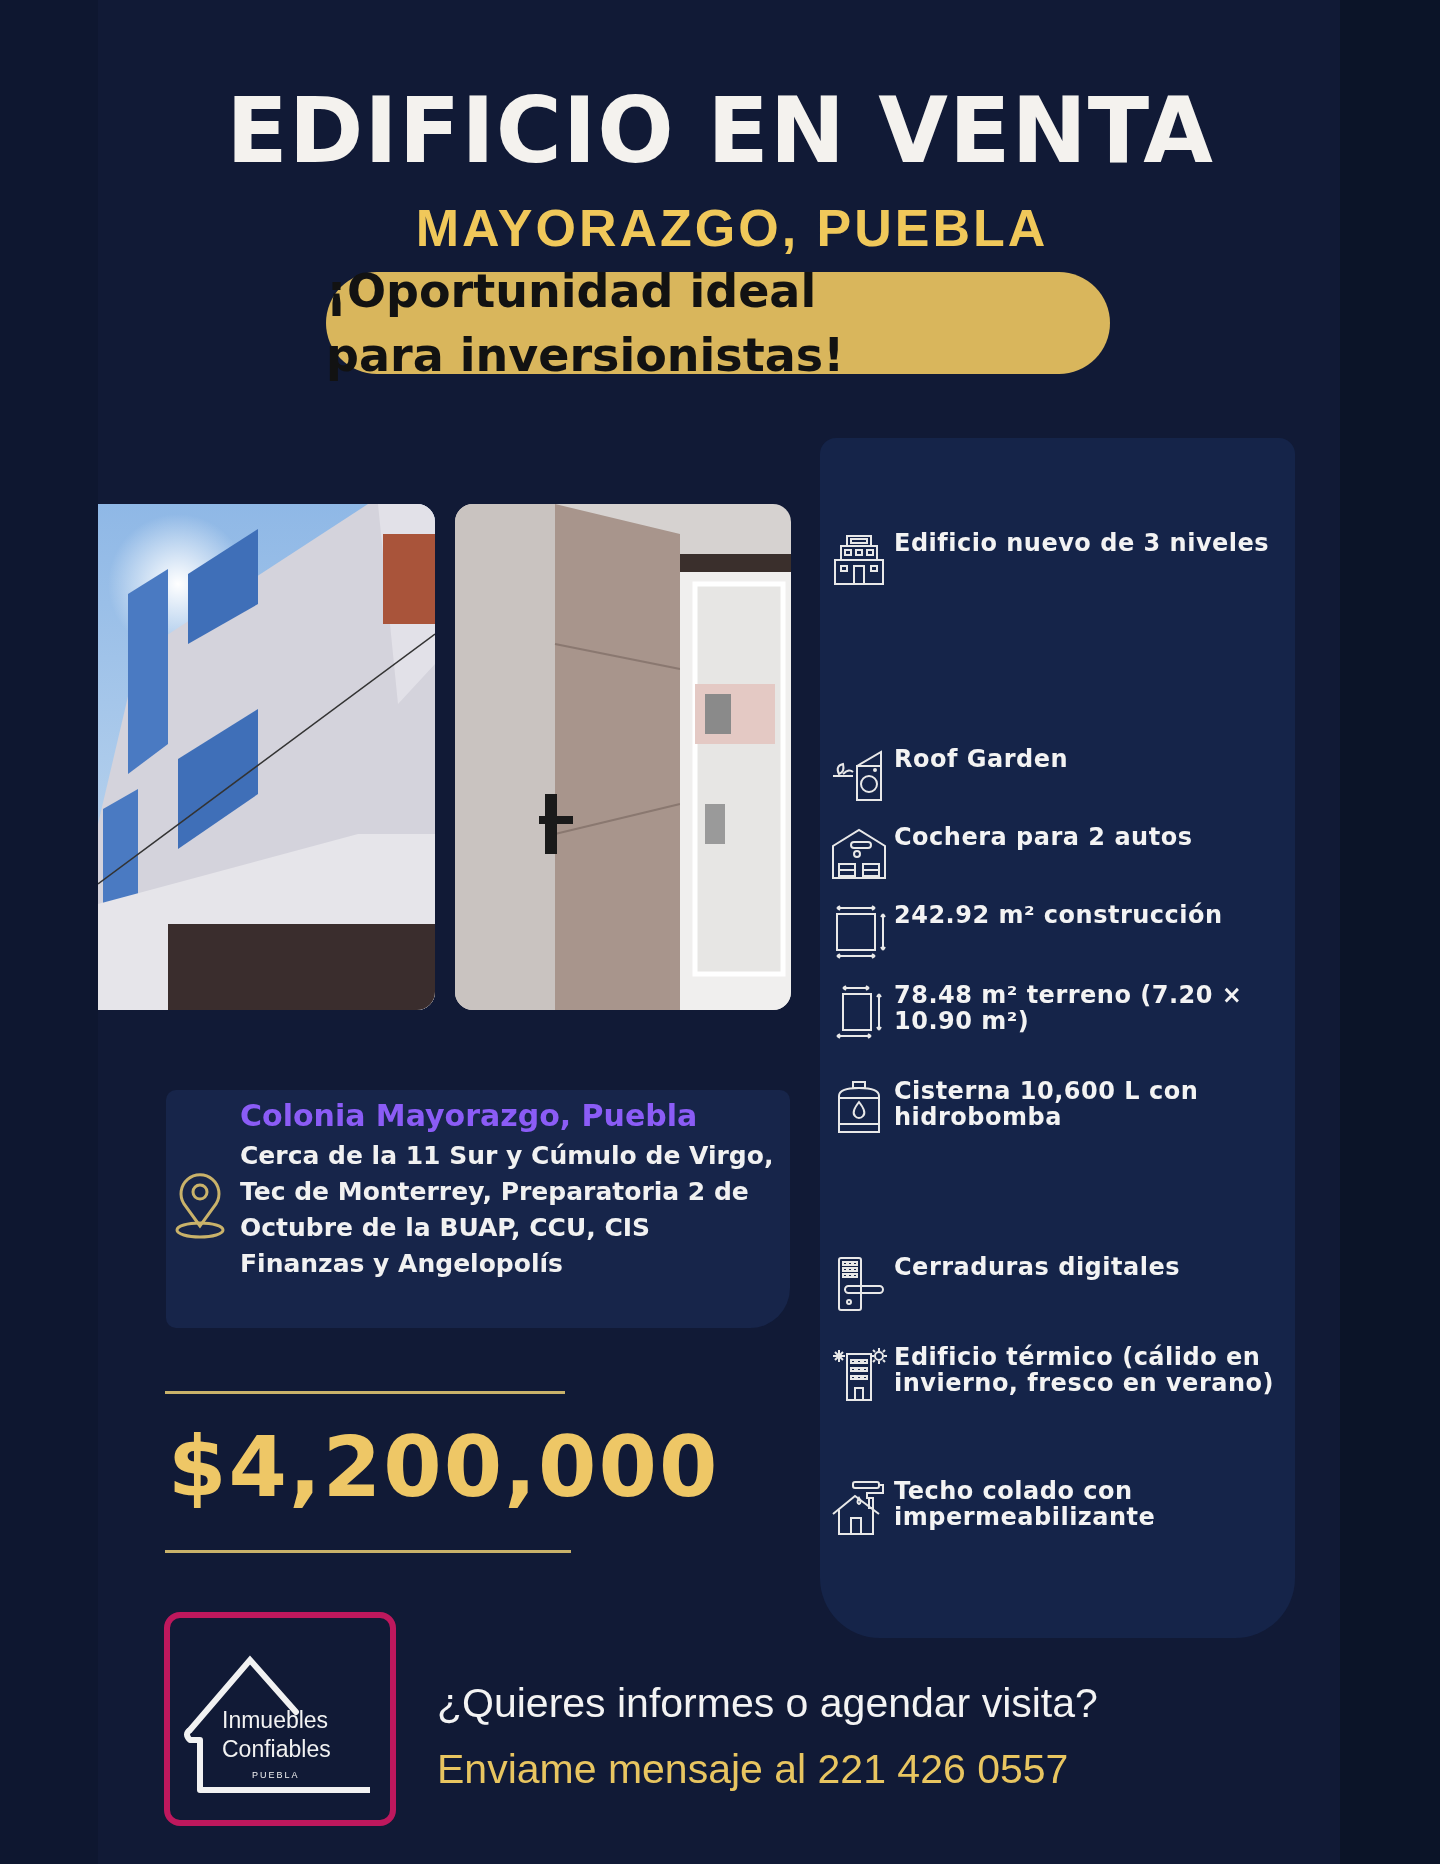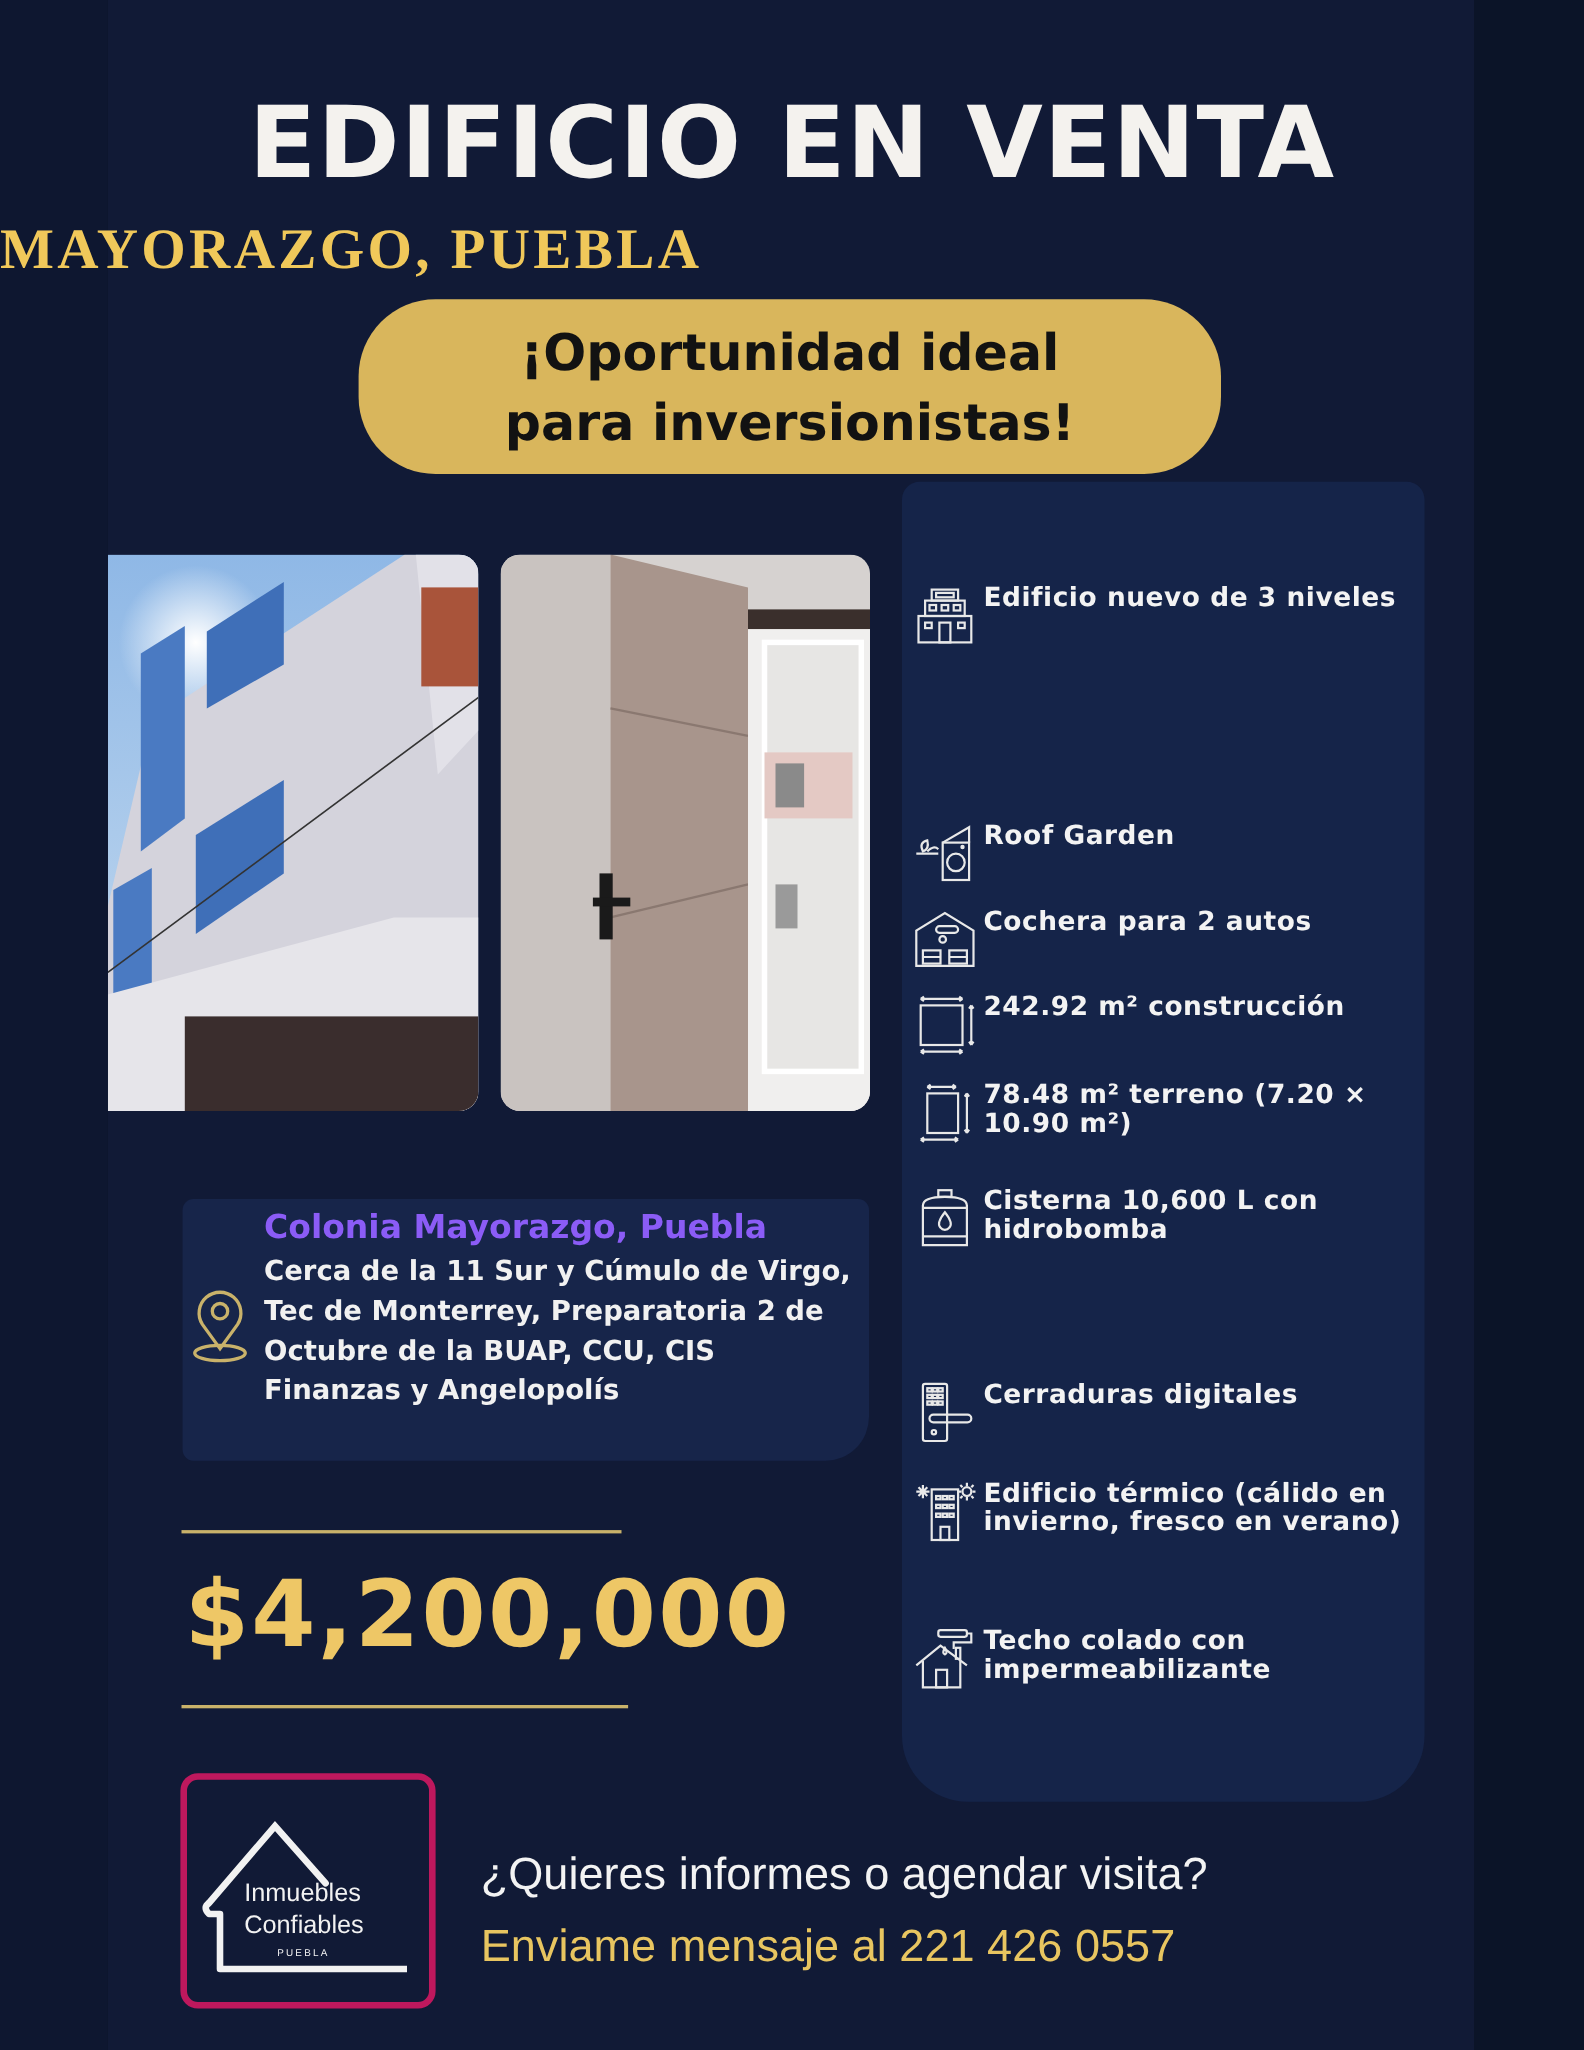--- a/index.html
+++ b/index.html
@@ -13,28 +13,28 @@
   .left-strip { position: absolute; left: 0; top: 0; width: 98px; height: 1864px; background: #0e1730; }
   .right-strip { position: absolute; right: 0; top: 0; width: 100px; height: 1864px; background: #0b1428; }
   .poster { position: absolute; left: 98px; top: 0; width: 1242px; height: 1864px; background: #111a36; }
 
   .title {
     position: absolute; left: 0; width: 1440px; top: 78px; text-align: center;
     font-family: "DejaVu Sans", sans-serif; font-weight: bold; font-size: 90px;
     letter-spacing: 1px; color: #f4f2ee;
   }
   .subtitle {
-    position: absolute; left: 0; width: 1440px; top: 198px; 
-    font-family: Liberation Serif, serif; font-weight: bold; font-size: 52px;
-    letter-spacing: 3px; color: #f0c85a;
+    position: absolute; left: 0; width: 1440px; top: 198px; text-align: center;
+    font-family: Liberation Sans, sans-serif; font-weight: bold; font-size: 52px;
+    letter-spacing: 3px; color: #f0c85a; padding-left: 24px;
   }
   .pill {
-    position: absolute; left: 326px; top: 272px; width: 784px; height: 159px;
+    position: absolute; left: 326px; top: 272px; width: 784px; height: 102px;
     background: #d9b65c; border-radius: 70px;
-    display: flex; flex-direction: column; align-items: center; justify-content: center;
+    display: flex; flex-direction: column; align-items: flex-start; justify-content: center;
   }
   .pill span {
     display: block; font-family: "DejaVu Sans", sans-serif; font-weight: bold;
     font-size: 46px; color: #121212; line-height: 64px;
   }
 
   .photo { position: absolute; top: 504px; height: 506px; border-radius: 18px; overflow: hidden; }
   .photo-1 { left: 98px; width: 337px; border-radius: 0 18px 18px 0; }
   .photo-2 { left: 455px; width: 336px; }
 

